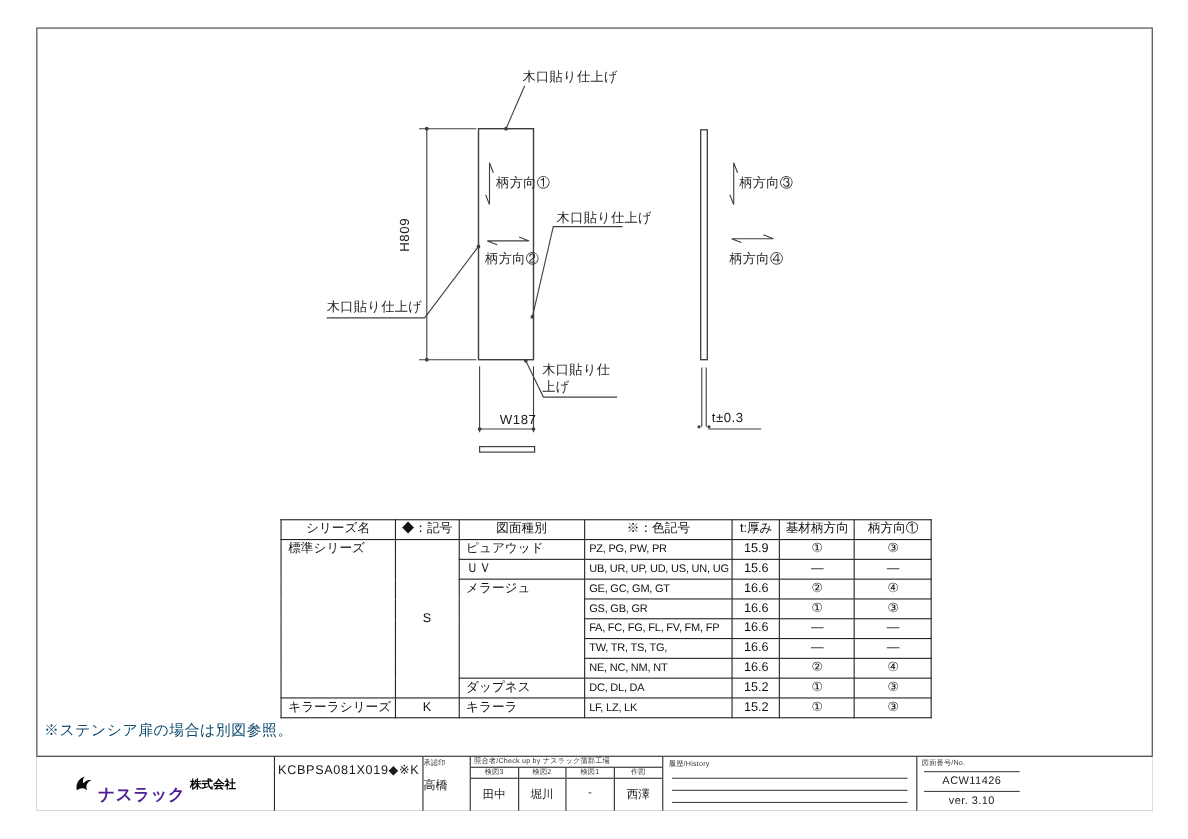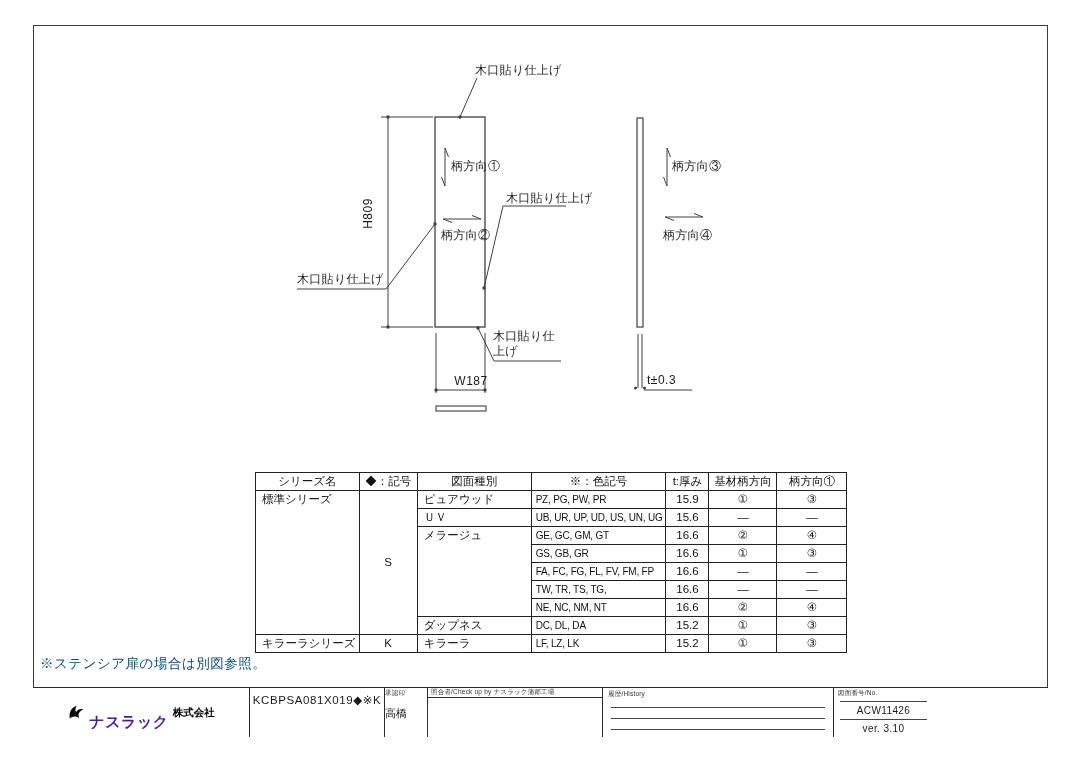--- a/index.html
+++ b/index.html
@@ -271,20 +271,38 @@
   </div>
 
 
   <div class="tb-cell tb-approval">
     <span class="tiny">承認印</span>
     <div class="name">高橋</div>
   </div>
 
   <div class="tb-cell tb-check">
     <div class="check-head tiny">照合者/Check up by ナスラック蒲郡工場</div>
+    <div class="check-cols">
+      <div class="check-col">
+        <div class="col-head tiny">検図3</div>
+        <div class="name">田中</div>
+      </div>
+      <div class="check-col">
+        <div class="col-head tiny">検図2</div>
+        <div class="name">堀川</div>
+      </div>
+      <div class="check-col">
+        <div class="col-head tiny">検図1</div>
+        <div class="name">-</div>
+      </div>
+      <div class="check-col">
+        <div class="col-head tiny">作図</div>
+        <div class="name">西澤</div>
+      </div>
+    </div>
   </div>
 
   <div class="tb-cell tb-history">
     <span class="tiny">履歴/History</span>
     <div class="history-line" style="top:19px;"></div>
     <div class="history-line" style="top:30px;"></div>
     <div class="history-line" style="top:41px;"></div>
   </div>
 
   <div class="tb-cell tb-number">

